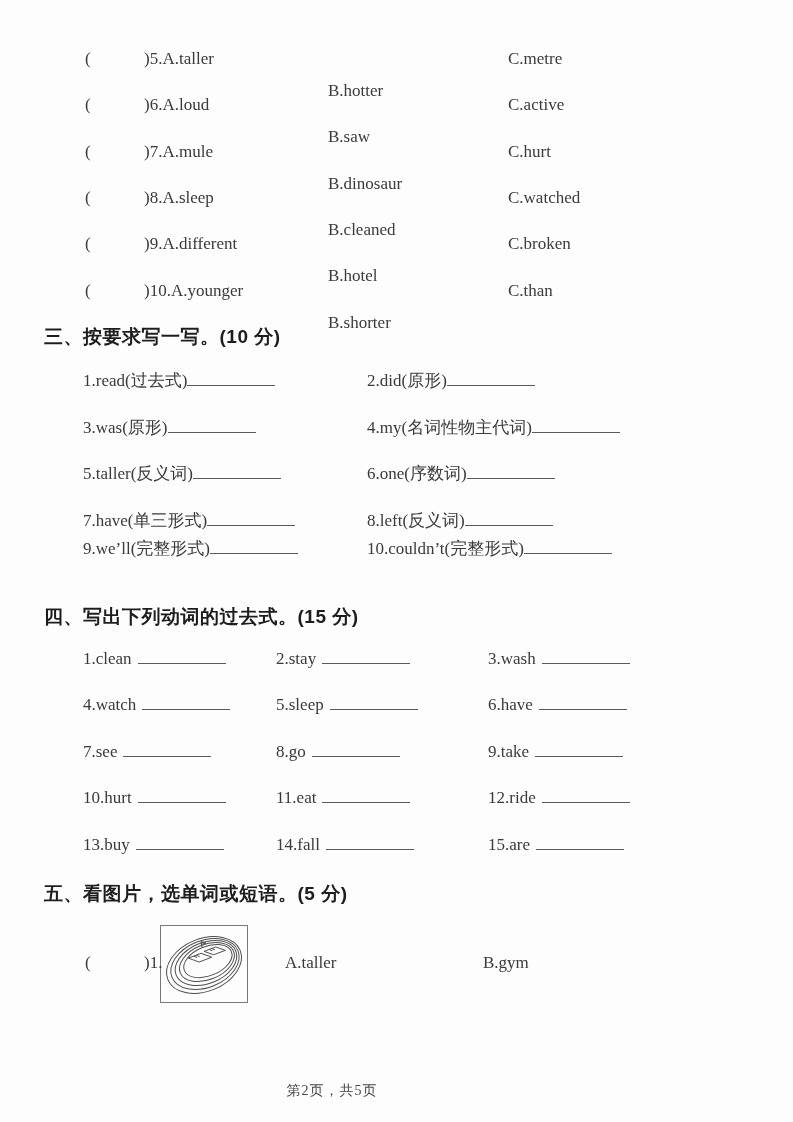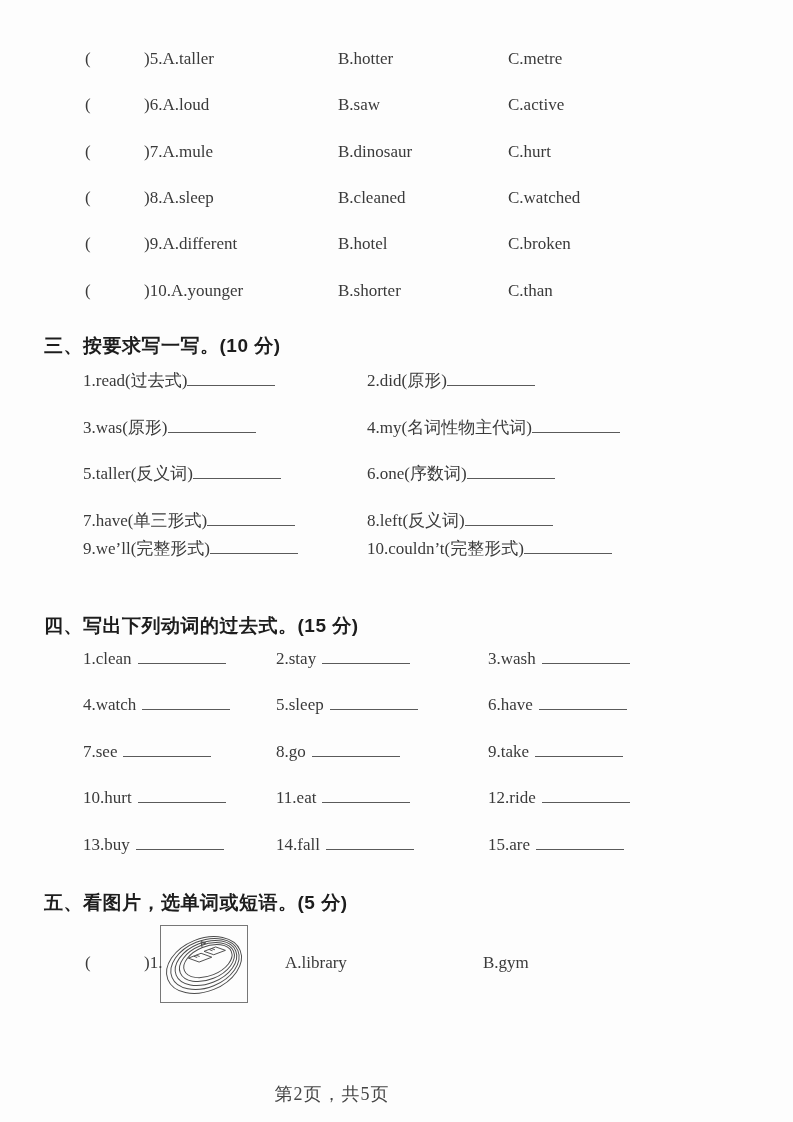--- a/index.html
+++ b/index.html
@@ -9,49 +9,49 @@
     background:#fdfdfd;
     font-family:"Liberation Serif","DejaVu Serif",serif;
     color:#3a3a3a;
     overflow:hidden;
   }
   .row{position:absolute;left:0;width:793px;height:24px;font-size:17px;line-height:22px;}
   .cell{position:absolute;top:0;white-space:nowrap;}
   
   .mc-paren{left:85px;}
   .mc-a{left:144px;}
-  .mc-b{left:338px;}
+  .mc-b{left:328px;margin-top:32px;}
   .mc-c{left:508px;}
   
   .sec-title{
     position:absolute;left:44px;
     font-family:"Liberation Sans","DejaVu Sans",sans-serif;
     font-weight:700;font-size:19px;line-height:24px;color:#1d1d1d;
-    letter-spacing:0.5px;white-space:nowrap;margin-top:9px;
+    letter-spacing:0.5px;white-space:nowrap;
   }
   
   .s3-l{left:83px;}
   .s3-r{left:367px;}
   
   .s4-1{left:83px;}
   .s4-2{left:276px;}
   .s4-3{left:488px;}
   .blank{
     display:inline-block;width:88px;height:13px;
     border-bottom:1.4px solid #5a5a5a;
   }
   .gap{margin-left:6px;}
   .img-box{
     position:absolute;left:160px;top:925px;width:88px;height:78px;
     border:1px solid #777;background:#fdfdfd;box-sizing:border-box;
   }
   .img-box svg{display:block;width:100%;height:100%;}
   .footer{
     position:absolute;top:1082px;left:0;width:664px;
-    text-align:center;font-size:18px;color:#454545;letter-spacing:1px;
+    text-align:center;font-size:14px;color:#454545;letter-spacing:1px;
   }
 </style>
 </head>
 <body>
 
 <div class="page">
 
   <div class="row" style="top:48px">
     <span class="cell mc-paren">(</span>
     <span class="cell mc-a">)5.A.taller</span>
@@ -156,19 +156,19 @@
         <path d="M49.5 24.2 l3.2 1.2 M52 23.2 l3.2 1.2"></path>
         <line x1="42" y1="22" x2="41" y2="16"></line>
         <path d="M41 16 l5 1.5 l-5 1.5"></path>
       </g>
     </svg>
   </div>
 
   <div class="row" style="top:952px">
     <span class="cell mc-paren">(</span>
     <span class="cell mc-a">)1.</span>
-    <span class="cell" style="left:285px">A.library</span>
+    <span class="cell" style="left:285px">A.taller</span>
     <span class="cell" style="left:483px">B.gym</span>
   </div>
 
   <div class="footer">第2页，共5页</div>
 
 </div>
 
 </body></html>

